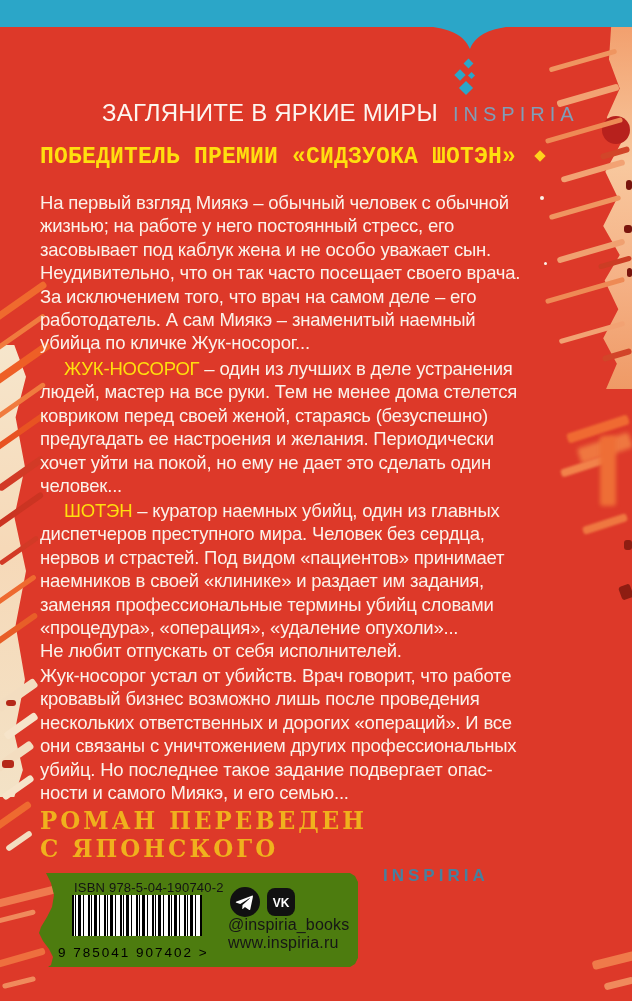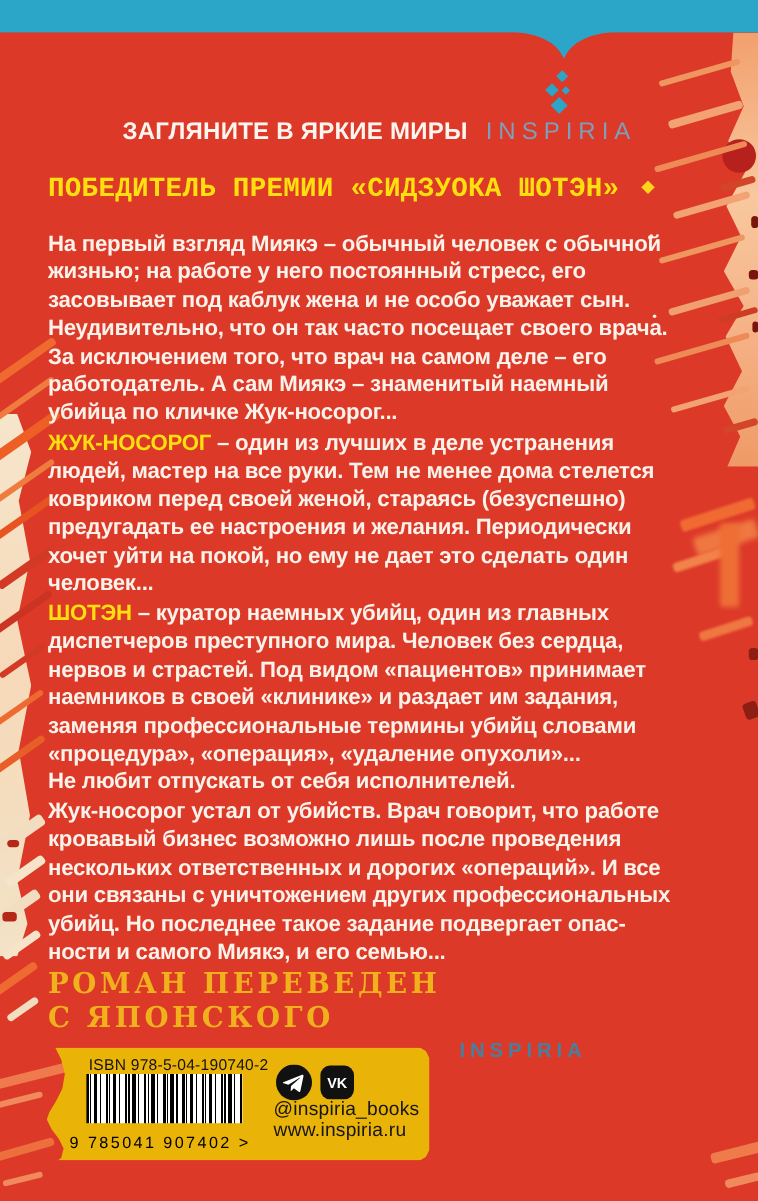--- a/index.html
+++ b/index.html
@@ -23,34 +23,34 @@
   }
   .st{border-radius:3px;}
   .circle-r{left:602px; top:116px; width:28px; height:28px; border-radius:50%; background:#b7211d;}
   .spark{background:#2ba6c8; transform:rotate(45deg);}
   
   .topbar{position:absolute; left:0; top:0; width:632px; height:27px; background:#2ba6c8; z-index:2;}
   .notch{position:absolute; left:420px; top:26px; z-index:2;}
   
   .txt{position:absolute; z-index:3;}
   .tagline-row{left:102px; top:99px; display:flex; gap:15px; align-items:baseline;}
-  .tagline-white{font-weight:700; font-size:20px; color:#fdf6f0; letter-spacing:0.2px; white-space:pre;}
+  .tagline-white{font-weight:400; font-size:24px; color:#fdf6f0; letter-spacing:0.2px; white-space:pre;}
   .brand-top{font-weight:400; font-size:20px; color:#7f9eb8; letter-spacing:5px; white-space:pre;}
   .award{left:40px; top:144px; font-weight:700; font-size:23px; color:#ffdf0e; letter-spacing:0.2px; white-space:pre;font-family:Liberation Mono, monospace;}
-  .para{left:40px; font-weight:700; font-size:18.5px; line-height:23.4px; color:#fbf2ea; letter-spacing:-0.2px; white-space:pre;}
-  .para .lead{color:#ffdf0e;}
+  .para{left:40px; font-weight:400; font-size:18.5px; line-height:23.4px; color:#fbf2ea; letter-spacing:-0.2px; white-space:pre;}
+  .para .lead{color:#ffdf0e;margin-left:24px;}
   .p1{top:191px;} .p2{top:357px;} .p3{top:499px;} .p4{top:664px;}
   .gold{
     left:40px; top:806px; font-family:"DejaVu Serif",serif; font-weight:700;
     font-size:23px; line-height:27px; color:#f0b11d; letter-spacing:3px; white-space:pre;
     transform:scaleY(1.04); transform-origin:left top;
   }
   
   .isbn-box{
-    position:absolute; left:38px; top:873px; width:320px; height:94px; background:#eab308; z-index:3;
+    position:absolute; left:38px; top:873px; width:320px; height:94px; background:#4d7c0f; z-index:3;
     clip-path:polygon(8px 0,13px 10px,16px 22px,14px 34px,9px 44px,3px 54px,1px 60px,5px 68px,11px 76px,15px 84px,13px 92px,10px 94px,312px 94px,317px 91px,320px 85px,320px 9px,317px 3px,312px 0);
   }
   .isbn-text{position:absolute; left:36px; top:7px; font-size:13px; color:#141414; letter-spacing:0.2px; white-space:pre;}
   .barcode{
     position:absolute; left:34px; top:22px; width:130px; height:41px;
     background:repeating-linear-gradient(90deg,#000 0 2px,#fff 2px 3px,#000 3px 4px,#fff 4px 6px,#000 6px 9px,#fff 9px 11px,#000 11px 12px,#fff 12px 16px);
   }
   .barcode-digits{position:absolute; left:20px; top:72px; font-size:13.5px; color:#000; letter-spacing:2px; white-space:pre;}
   .icon{position:absolute; top:14px;}
   .icon-tg{left:192px;} .icon-vk{left:228px;}

